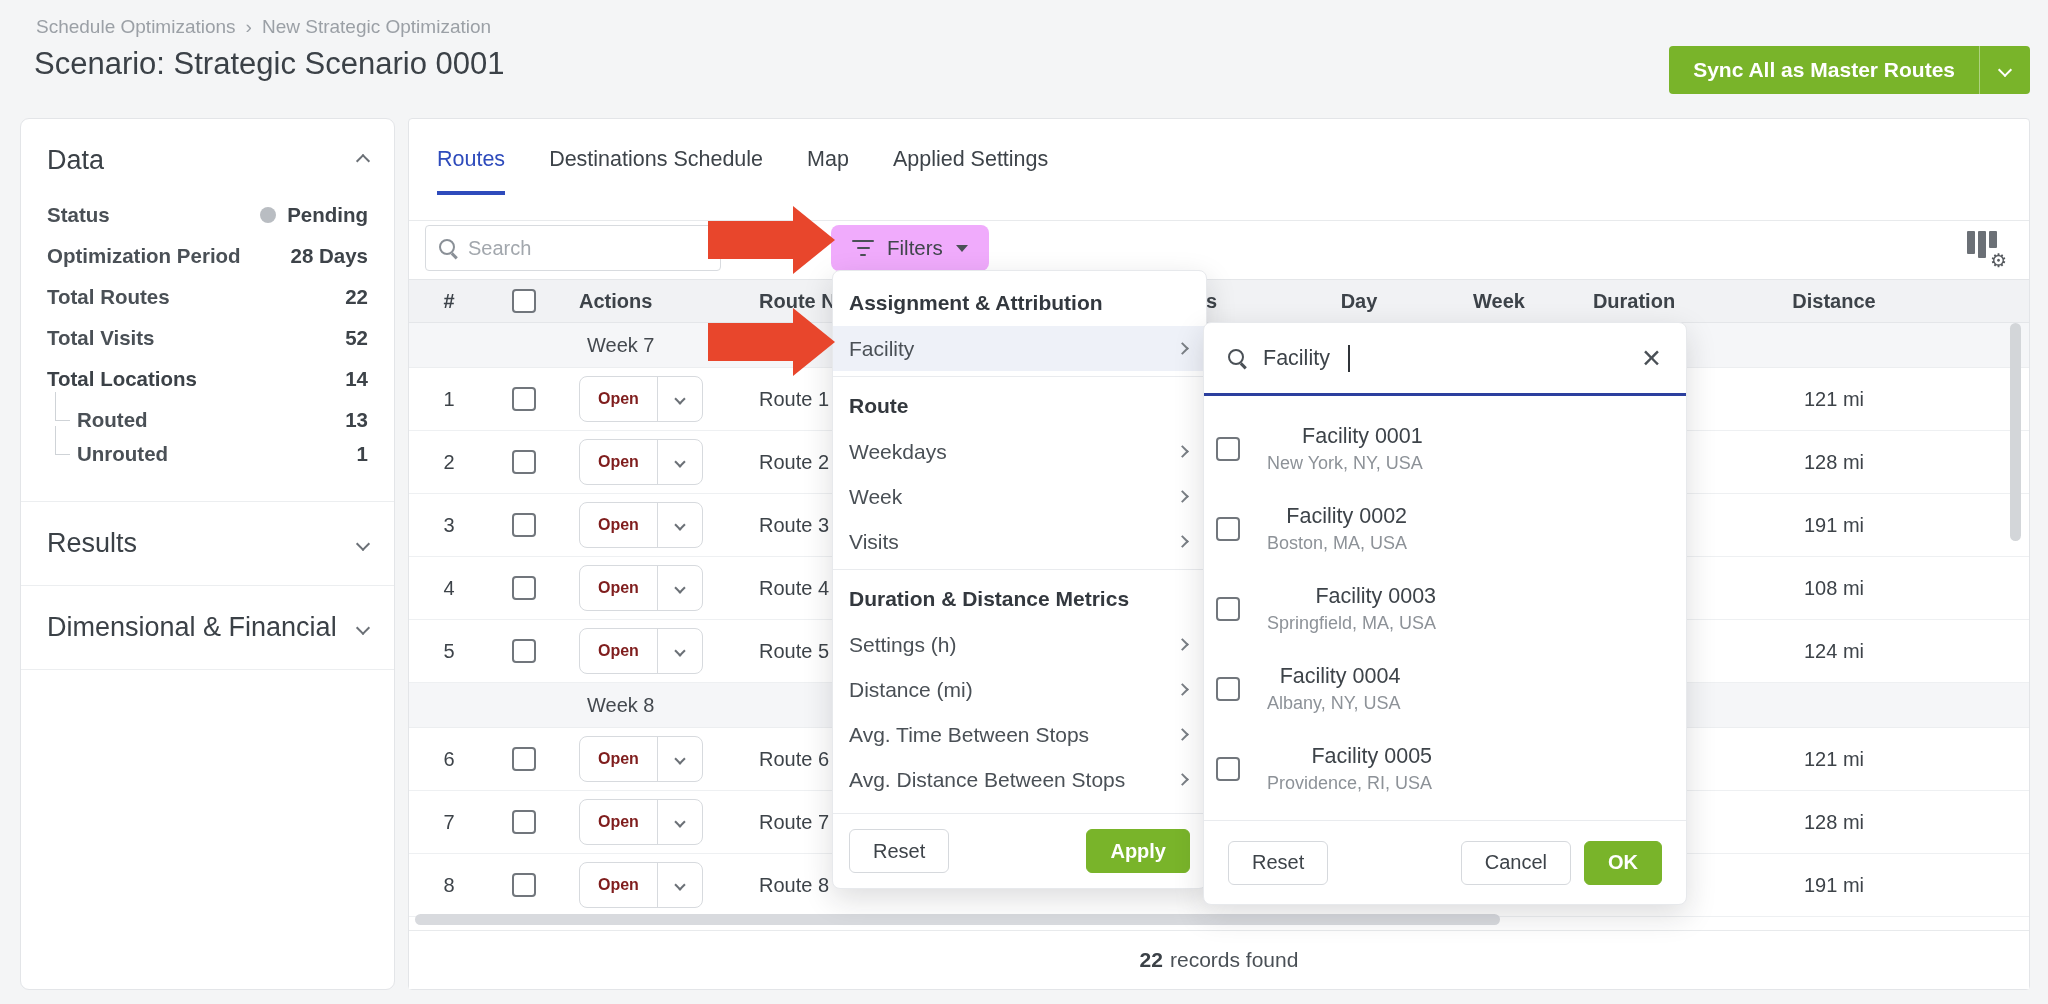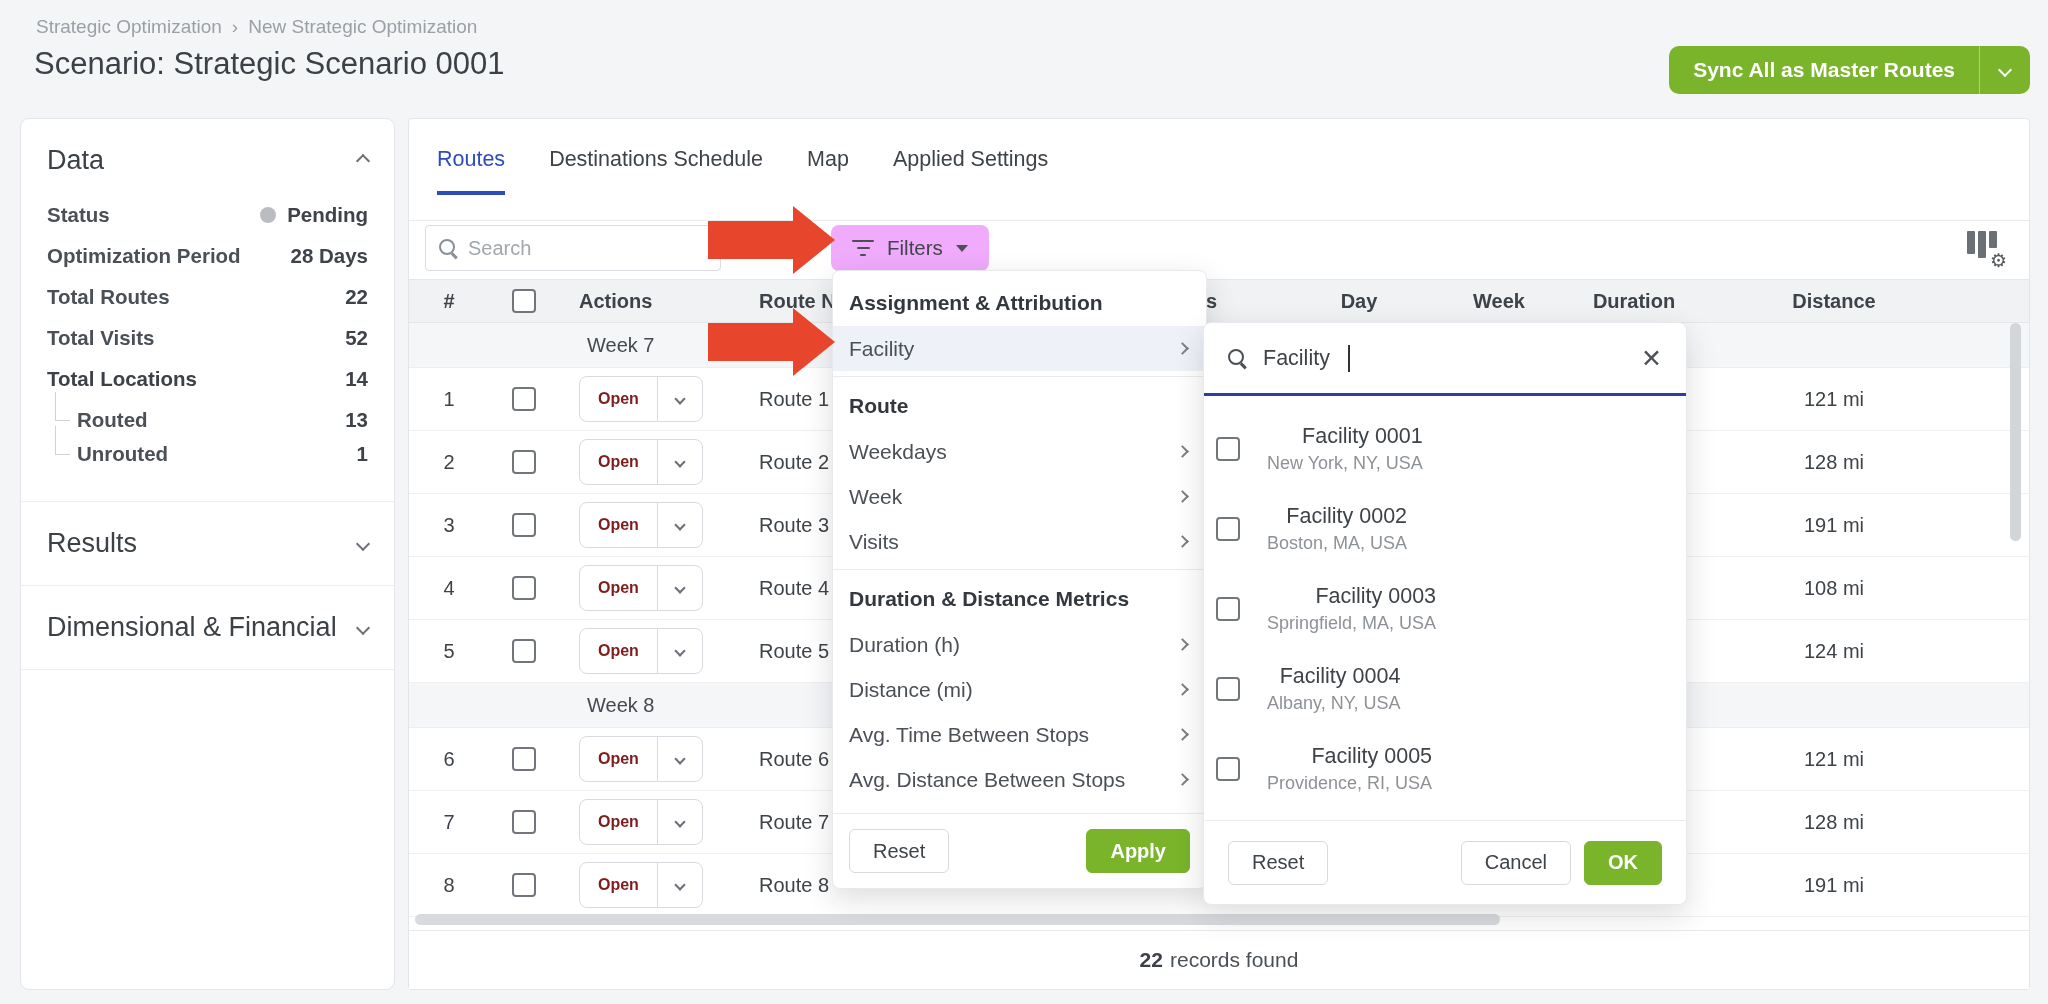--- a/index.html
+++ b/index.html
@@ -2,21 +2,21 @@
 <html><head>
 <meta charset="utf-8">
 <style>
   * { box-sizing: border-box; margin: 0; padding: 0; }
   body { margin:0; background:#f4f5f6; font-family:"Liberation Sans", sans-serif; }
   .screen { position:relative; width:2048px; height:1004px; background:#f4f5f6; overflow:hidden; color:#3d4349; }
 
   
   .breadcrumb { position:absolute; left:36px; top:16px; font-size:19px; color:#9ba0a6; display:flex; gap:10px; }
   .page-title { position:absolute; left:34px; top:46px; font-size:31px; font-weight:400; color:#3b4147; }
-  .sync-btn { position:absolute; right:18px; top:46px; height:48px; background:#79b42a; border-radius:10px;
+  .sync-btn { position:absolute; right:18px; top:46px; height:48px; background:#79b42a; border-radius:4px;
               display:flex; align-items:stretch; color:#fff; cursor:pointer; }
   .sync-label { display:flex; align-items:center; padding:0 24px; font-size:21px; font-weight:700; }
   .sync-div { width:1px; background:rgba(255,255,255,.4); }
   .sync-caret { width:50px; display:flex; align-items:center; justify-content:center; }
 
   .chev { display:inline-block; width:10px; height:10px; border-right:2.5px solid #6b7076; border-bottom:2.5px solid #6b7076; }
   .chev.down  { transform:rotate(45deg); }
   .chev.up    { transform:rotate(-135deg); }
   .chev.right { transform:rotate(-45deg); }
   .chev.white { border-color:#fff; }
@@ -134,21 +134,21 @@
                  border-top:34px solid transparent; border-bottom:34px solid transparent; border-left:42px solid #e8462c; }
   #arrow-filters  { left:708px; top:206px; }
   #arrow-facility { left:708px; top:308px; }
 </style>
 </head>
 <body>
 
 <div class="screen">
 
   <div class="breadcrumb">
-    <span>Strategic Optimization</span>
+    <span>Schedule Optimizations</span>
     <span>›</span>
     <span>New Strategic Optimization</span>
   </div>
   <div class="page-title">Scenario: Strategic Scenario 0001</div>
 
   <div class="sync-btn">
     <span class="sync-label">Sync All as Master Routes</span>
     <span class="sync-div"></span>
     <span class="sync-caret">
         <i class="chev down white"></i>
@@ -535,21 +535,21 @@
           <i class="chev right"></i>
         </div>
 
         <div class="fm-div"></div>
 
         <div class="fm-header">
           <span>Duration &amp; Distance Metrics</span>
         </div>
 
         <div class="fm-item">
-          <span>Duration (h)</span>
+          <span>Settings (h)</span>
           <i class="chev right"></i>
         </div>
 
         <div class="fm-item">
           <span>Distance (mi)</span>
           <i class="chev right"></i>
         </div>
 
         <div class="fm-item">
           <span>Avg. Time Between Stops</span>

